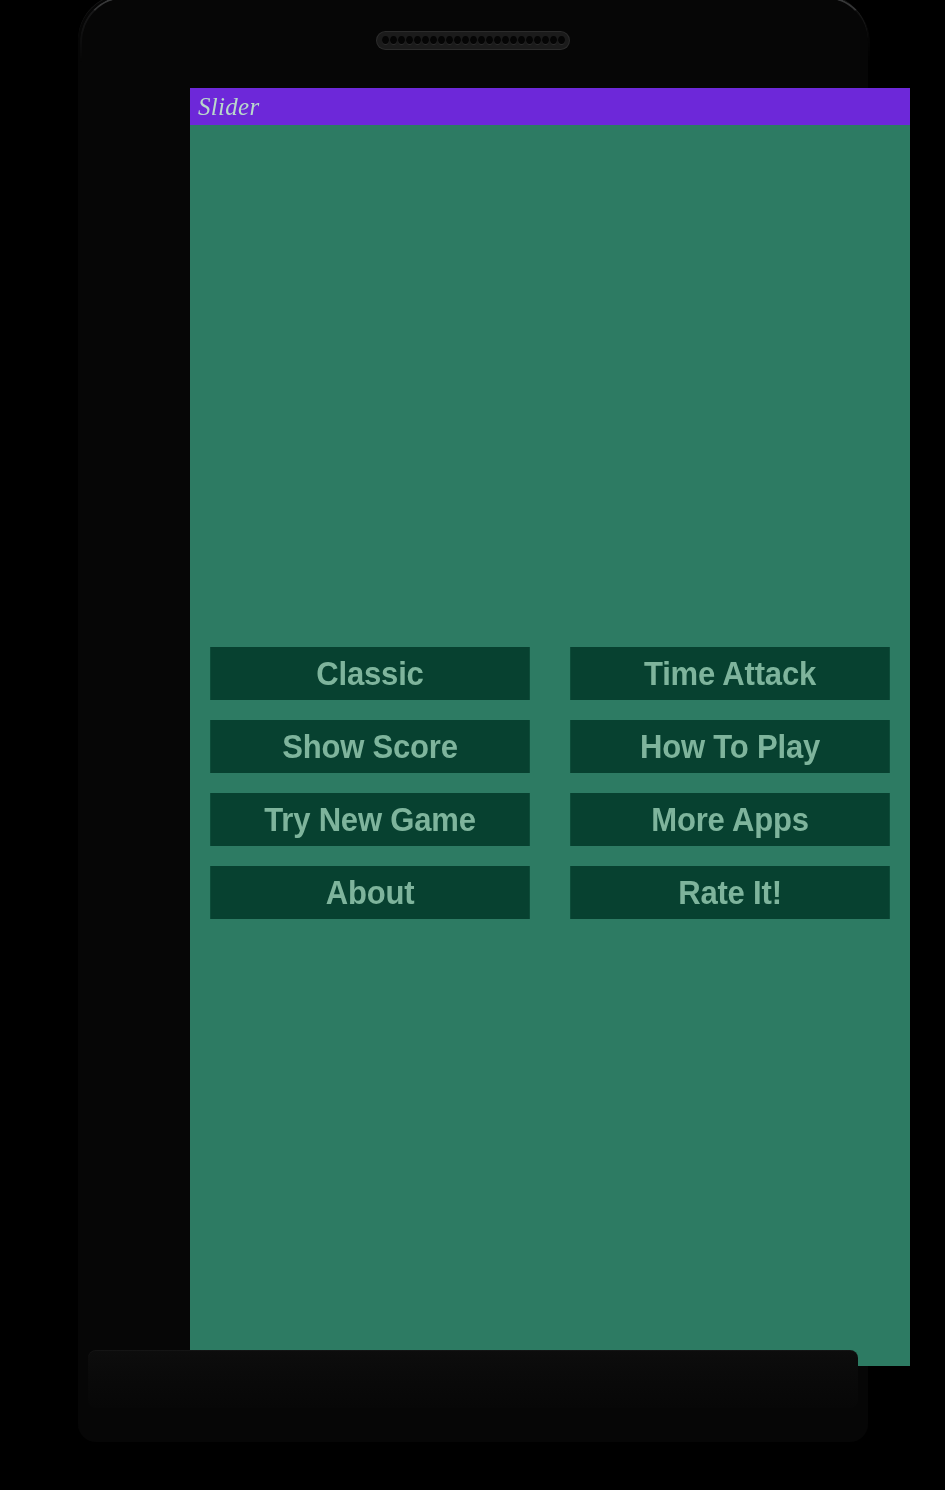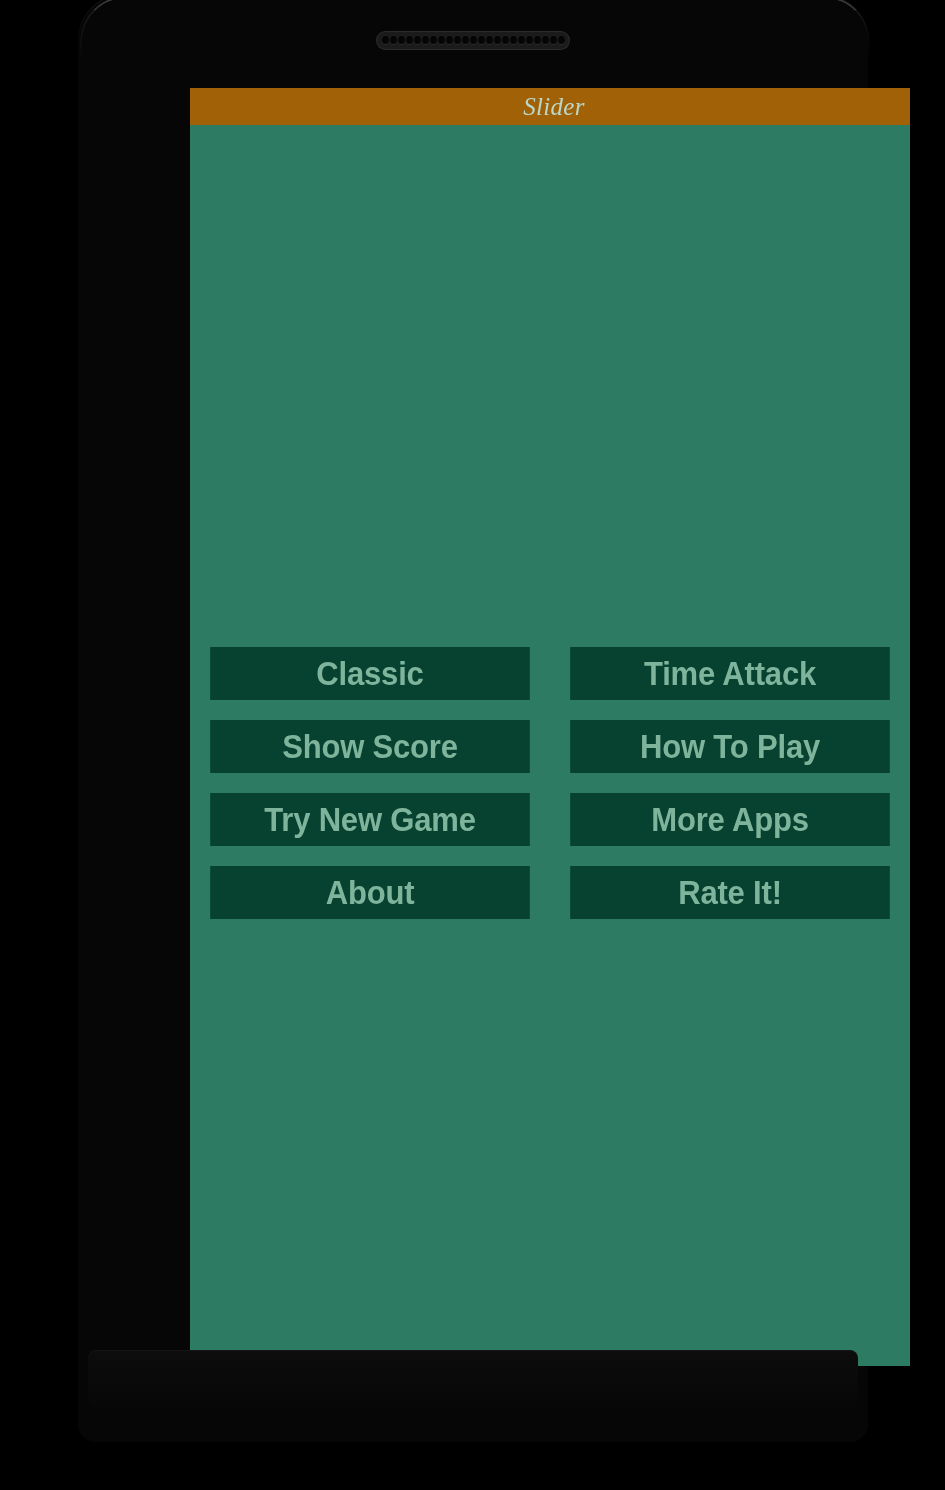--- a/index.html
+++ b/index.html
@@ -88,24 +88,23 @@
     left: 112px;
     top: 94px;
     width: 720px;
     height: 1278px;
     background: #2d7b63;
     overflow: hidden;
   }
 
   #title-bar {
     height: 37px;
-    background: #a16207;
+    background: #6d28d9;
     display: flex;
     align-items: center;
-    justify-content: center;
     padding-left: 8px;
   }
   #app-title {
     font-family: "Liberation Serif", "DejaVu Serif", serif;
     font-style: italic;
     font-size: 25px;
     color: #b9d8cb;
     letter-spacing: 0.3px;
     line-height: 1;
   }

